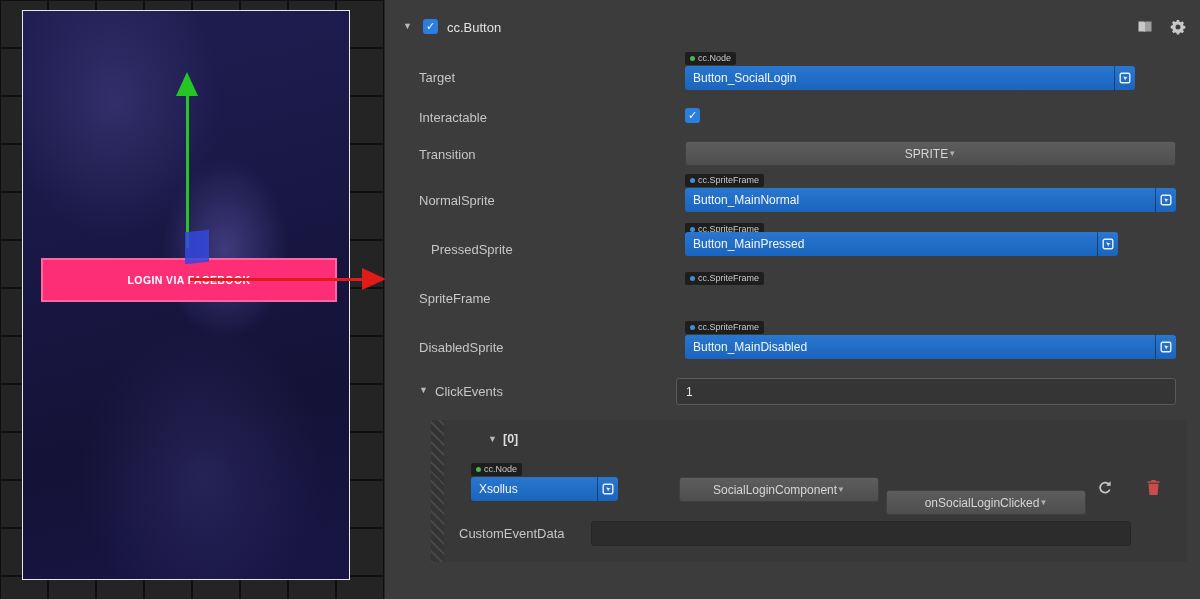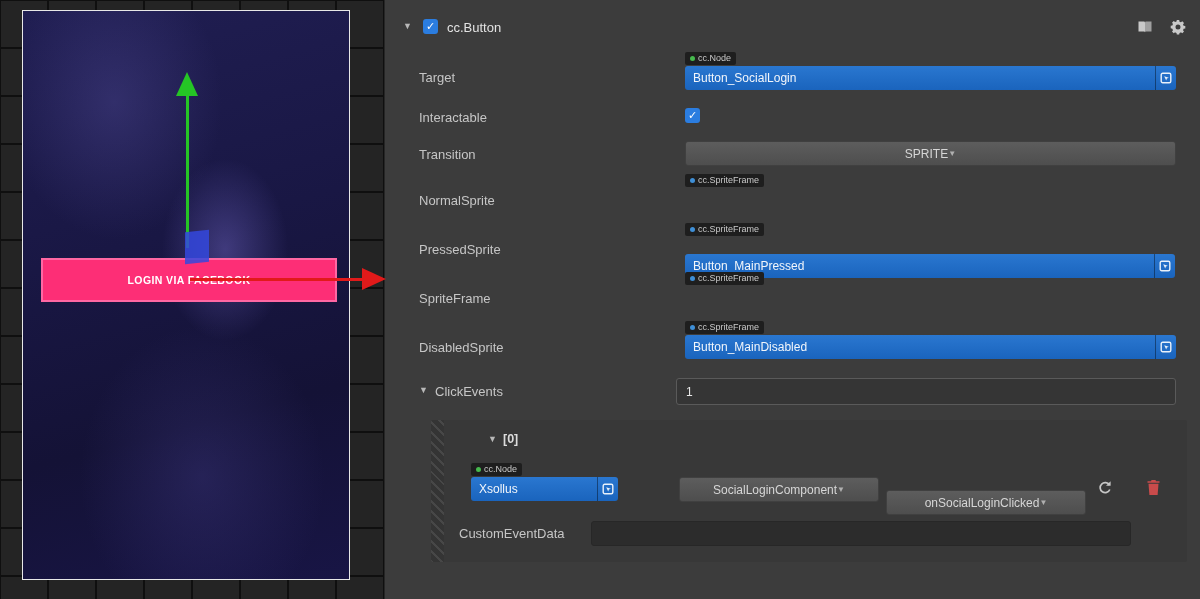--- a/index.html
+++ b/index.html
@@ -87,21 +87,21 @@
       <svg width="16" height="16" viewBox="0 0 16 16">
           <path fill="#c9c9c9" fill-rule="evenodd" d="M6.8 1h2.4l.3 1.7c.5.1 1 .3 1.4.6l1.4-1 1.7 1.7-1 1.4c.3.4.5.9.6 1.4l1.7.3v2.4l-1.7.3c-.1.5-.3 1-.6 1.4l1 1.4-1.7 1.7-1.4-1c-.4.3-.9.5-1.4.6l-.3 1.7H6.8l-.3-1.7c-.5-.1-1-.3-1.4-.6l-1.4 1-1.7-1.7 1-1.4c-.3-.4-.5-.9-.6-1.4L.7 9.2V6.8l1.7-.3c.1-.5.3-1 .6-1.4l-1-1.4 1.7-1.7 1.4 1c.4-.3.9-.5 1.4-.6L6.8 1zM8 5.5A2.5 2.5 0 1 0 8 10.5 2.5 2.5 0 0 0 8 5.5z"></path>
         </svg>
     </span>
 
     <span class="tag" style="left:300px;top:52px">
       <i class="dot green"></i>
       <span>cc.Node</span>
     </span>
     <span class="label abs" style="left:34px;top:70px">Target</span>
-    <div class="fieldrow abs" style="left:300px;top:66px;width:491px">
+    <div class="fieldrow abs" style="left:300px;top:66px;width:450px">
       <div class="field">Button_SocialLogin</div>
       <div class="picker">
         <svg width="12" height="12" viewBox="0 0 12 12">
             <rect x="1.2" y="1.2" width="9.6" height="9.6" rx="1.5" fill="none" stroke="#e9f1fa" stroke-width="1.4"></rect>
             <path d="M4.2 4.2l4.6 1.6-1.9.7-.7 1.9z" fill="#e9f1fa"></path>
           </svg>
       </div>
     </div>
 
     <span class="label abs" style="left:34px;top:110px">Interactable</span>
@@ -111,27 +111,36 @@
     <div class="dropdown abs" style="left:300px;top:141px;width:491px;height:25px">
       <span>SPRITE</span>
       <span class="dd-caret">▼</span>
     </div>
 
     <span class="tag" style="left:300px;top:174px">
       <i class="dot blue"></i>
       <span>cc.SpriteFrame</span>
     </span>
     <span class="label abs" style="left:34px;top:193px">NormalSprite</span>
+    <div class="fieldrow abs" style="left:300px;top:188px;width:491px">
+      <div class="field">Button_MainNormal</div>
+      <div class="picker">
+        <svg width="12" height="12" viewBox="0 0 12 12">
+            <rect x="1.2" y="1.2" width="9.6" height="9.6" rx="1.5" fill="none" stroke="#e9f1fa" stroke-width="1.4"></rect>
+            <path d="M4.2 4.2l4.6 1.6-1.9.7-.7 1.9z" fill="#e9f1fa"></path>
+          </svg>
+      </div>
+    </div>
 
     <span class="tag" style="left:300px;top:223px">
       <i class="dot blue"></i>
       <span>cc.SpriteFrame</span>
     </span>
-    <span class="label abs" style="left:34px;top:242px">PressedSprite</span>
-    <div class="fieldrow abs" style="left:300px;top:254px;width:490px">
+    <span class="label abs" style="left:46px;top:242px">PressedSprite</span>
+    <div class="fieldrow abs" style="left:300px;top:232px;width:433px">
       <div class="field">Button_MainPressed</div>
       <div class="picker">
         <svg width="12" height="12" viewBox="0 0 12 12">
             <rect x="1.2" y="1.2" width="9.6" height="9.6" rx="1.5" fill="none" stroke="#e9f1fa" stroke-width="1.4"></rect>
             <path d="M4.2 4.2l4.6 1.6-1.9.7-.7 1.9z" fill="#e9f1fa"></path>
           </svg>
       </div>
     </div>
 
     <span class="tag" style="left:300px;top:272px">

